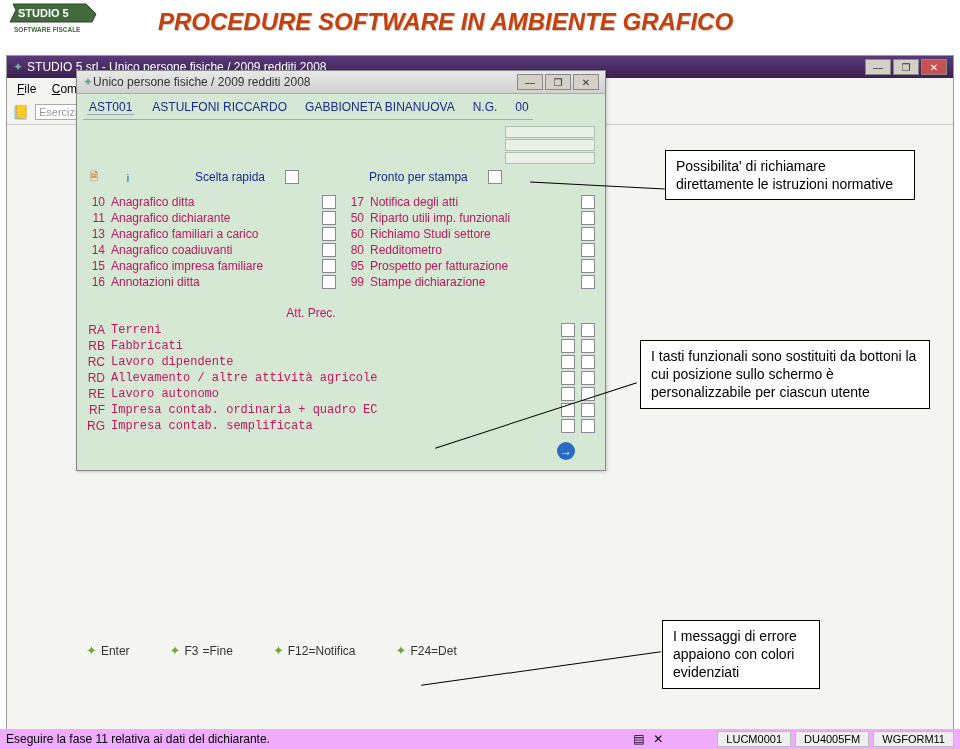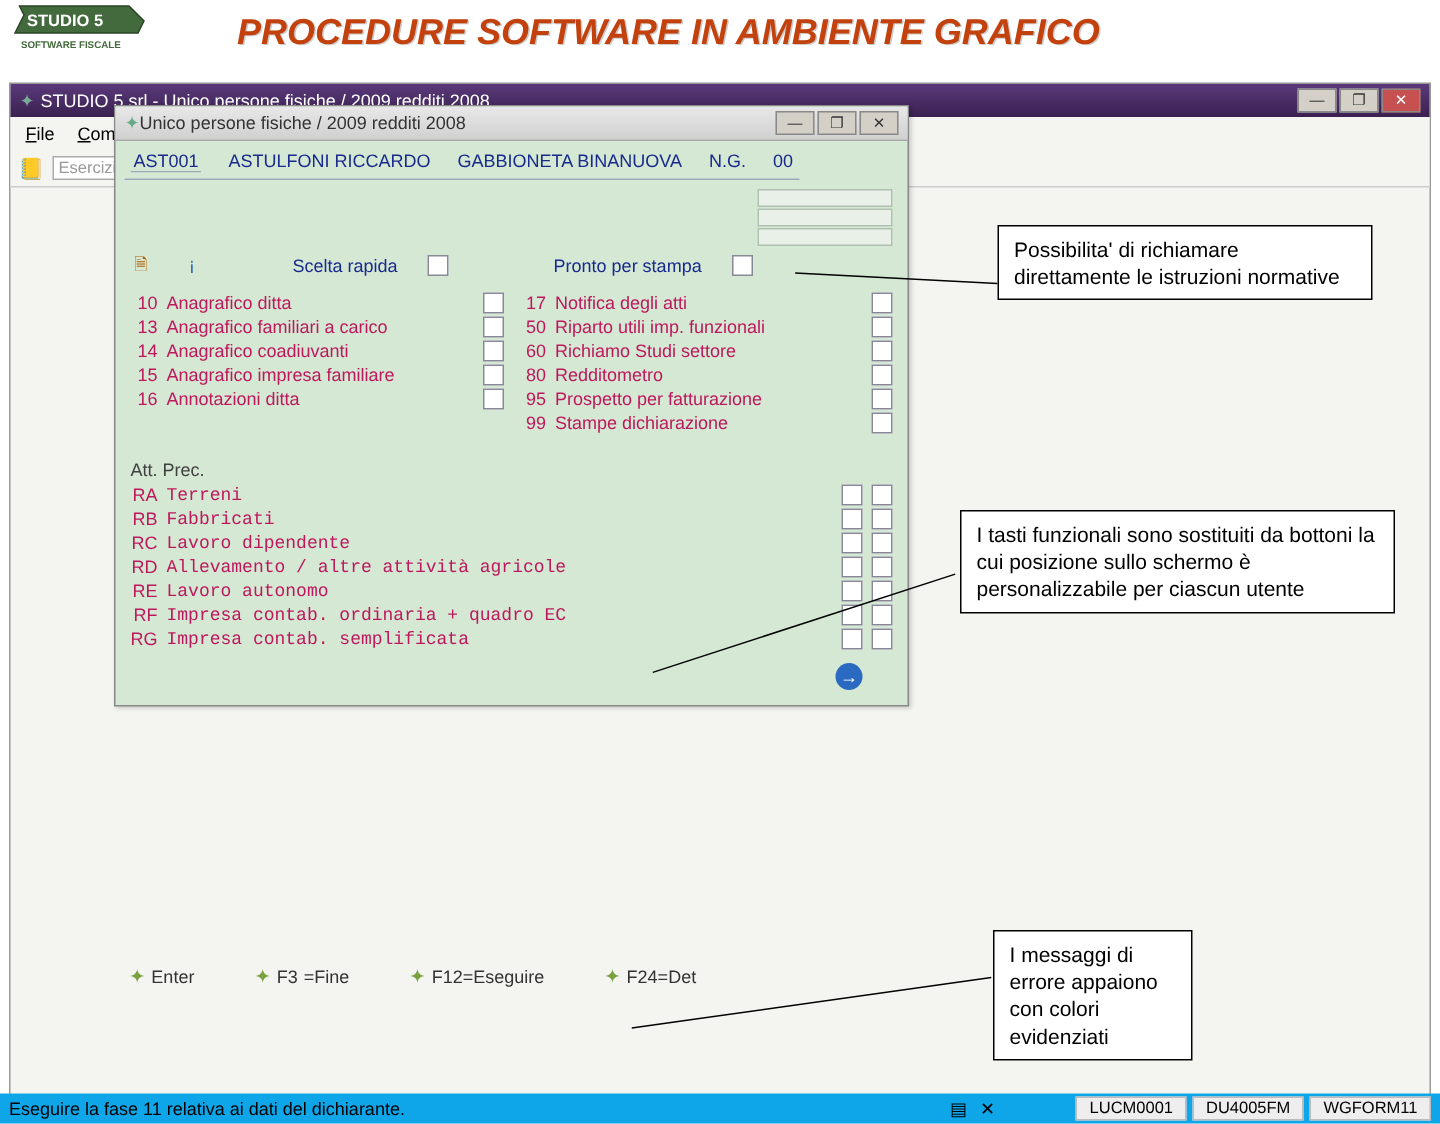--- a/index.html
+++ b/index.html
@@ -42,41 +42,41 @@
   .chk { width: 14px; height: 14px; border: 1px solid #889; background: #fff; position: relative; flex-shrink: 0; }
   .mini-icon { width: 14px; height: 14px; display: inline-flex; align-items: center; justify-content: center; font-size: 11px; }
   
   .list-cols { display: flex; gap: 10px; }
   .list-col { flex: 1; }
   .list-row { display: flex; align-items: center; gap: 6px; padding: 1px 0; color: #be185d; }
   .list-row .num { width: 18px; text-align: right; }
   .list-row .label { flex: 1; white-space: nowrap; overflow: hidden; }
   
   .section-gap { height: 16px; }
-  .att-prec { text-align: left; color: #404040; padding-right: 60px; font-size: 12px; margin-bottom: 2px; }
+  .att-prec { text-align: center; color: #be185d; padding-right: 60px; font-size: 12px; margin-bottom: 2px; }
   .single-col .list-row .label { min-width: 0; font-family: Liberation Mono, monospace; }
   
   .arrow-btn { margin-top: 8px; display: flex; justify-content: flex-end; padding-right: 20px; }
   .arrow-circle { width: 18px; height: 18px; border-radius: 50%; background: #2a6ac0; color: #fff; display: flex; align-items: center; justify-content: center; font-size: 12px; }
   
   .fkey-bar { position: absolute; top: 640px; left: 76px; width: 530px; display: flex; gap: 40px; padding: 3px 10px; font-size: 12px; background: #f4f4f0; }
   .fkey-item { display: flex; align-items: center; gap: 4px; color: #333; }
   .fkey-icon { color: #7aa040; font-size: 13px; }
   
   .annotation { position: absolute; background: #fff; border: 1.5px solid #000; padding: 6px 10px; font-size: 14px; line-height: 1.3; font-family: Arial, sans-serif; }
   .ann1 { top: 150px; left: 665px; width: 250px; }
   .ann2 { top: 340px; left: 640px; width: 290px; }
-  .ann3 { top: 620px; left: 662px; width: 133px; }
+  .ann3 { top: 620px; left: 662px; width: 158px; }
   
   .leader { position: absolute; border-top: 1px solid #000; }
   .leader1 { top: 185px; left: 530px; width: 135px; transform: rotate(3deg); }
   .leader2a { top: 415px; left: 430px; width: 212px; transform: rotate(-18deg); }
   .leader3 { top: 668px; left: 420px; width: 242px; transform: rotate(-8deg); }
   
-  .statusbar { position: absolute; bottom: 0; left: 0; right: 0; height: 20px; background: #0ea5e9; display: flex; align-items: center; font-size: 12px; padding: 0 6px; gap: 4px; }
+  .statusbar { position: absolute; bottom: 0; left: 0; right: 0; height: 20px; background: #f0abfc; display: flex; align-items: center; font-size: 12px; padding: 0 6px; gap: 4px; }
   .statusbar .msg { flex: 1; color: #000; }
   .statusbar .cell { background: #eee; border: 1px solid #bbb; padding: 1px 8px; font-size: 11px; }
   .sb-ico { width: 16px; height: 14px; }
 </style>
 </head>
 <body>
 
 <div class="header-area">
   <div class="logo">
     <svg class="logo-svg" viewBox="0 0 90 40">
@@ -163,20 +163,25 @@
     </div>
 
     <div class="list-cols">
       <div class="list-col" id="left-col">
           <div class="list-row">
             <span class="num">10</span>
             <span class="label">Anagrafico ditta</span>
             <span class="chk"></span>
           </div>
           <div class="list-row">
+            <span class="num">11</span>
+            <span class="label">Anagrafico dichiarante</span>
+            <span class="chk"></span>
+          </div>
+          <div class="list-row">
             <span class="num">13</span>
             <span class="label">Anagrafico familiari a carico</span>
             <span class="chk"></span>
           </div>
           <div class="list-row">
             <span class="num">14</span>
             <span class="label">Anagrafico coadiuvanti</span>
             <span class="chk"></span>
           </div>
           <div class="list-row">
@@ -283,21 +288,21 @@
       <span class="fkey-icon">✦</span>
       <span>Enter</span>
     </div>
   <div class="fkey-item">
       <span class="fkey-icon">✦</span>
       <span>F3</span> 
       <span>=Fine</span>
     </div>
   <div class="fkey-item">
       <span class="fkey-icon">✦</span>
-      <span>F12=Eseguire</span>
+      <span>F12=Notifica</span>
     </div>
   <div class="fkey-item">
       <span class="fkey-icon">✦</span>
       <span>F24=Det</span>
     </div>
 </div>
 
 <div class="annotation ann1">Possibilita' di richiamare direttamente le istruzioni normative</div>
 <div class="annotation ann2">I tasti funzionali sono sostituiti da bottoni la cui posizione sullo schermo è personalizzabile per ciascun utente</div>
 <div class="annotation ann3">I messaggi di errore appaiono con colori evidenziati</div>

